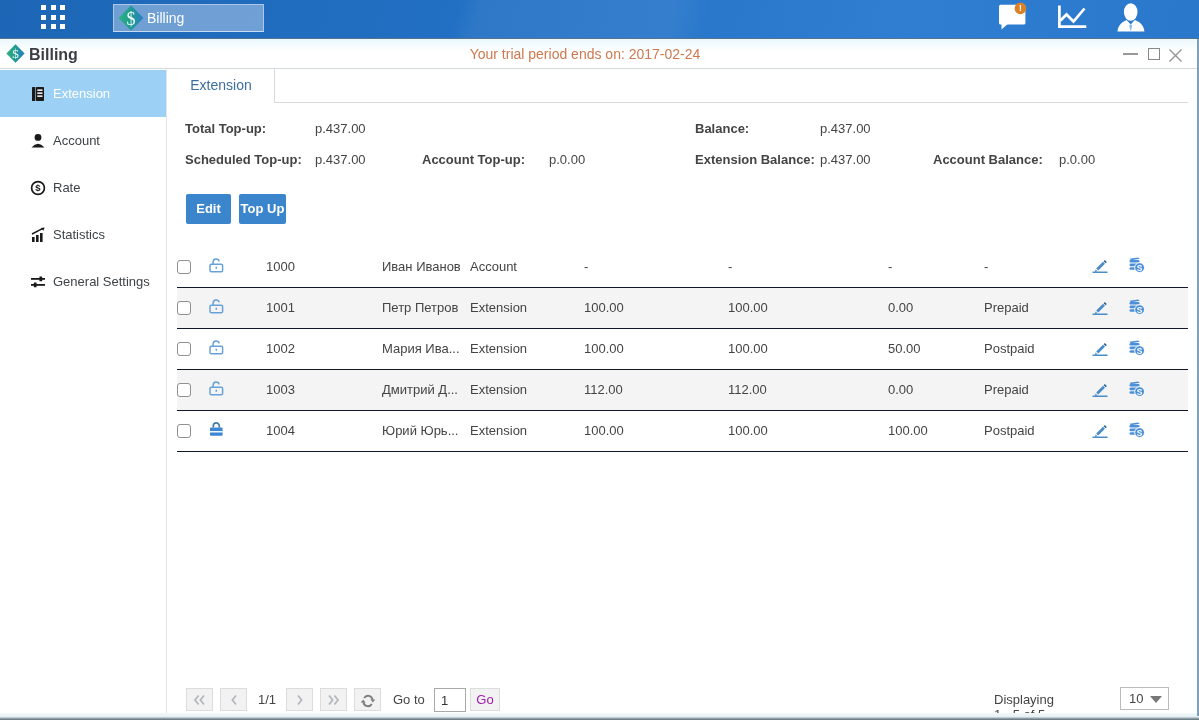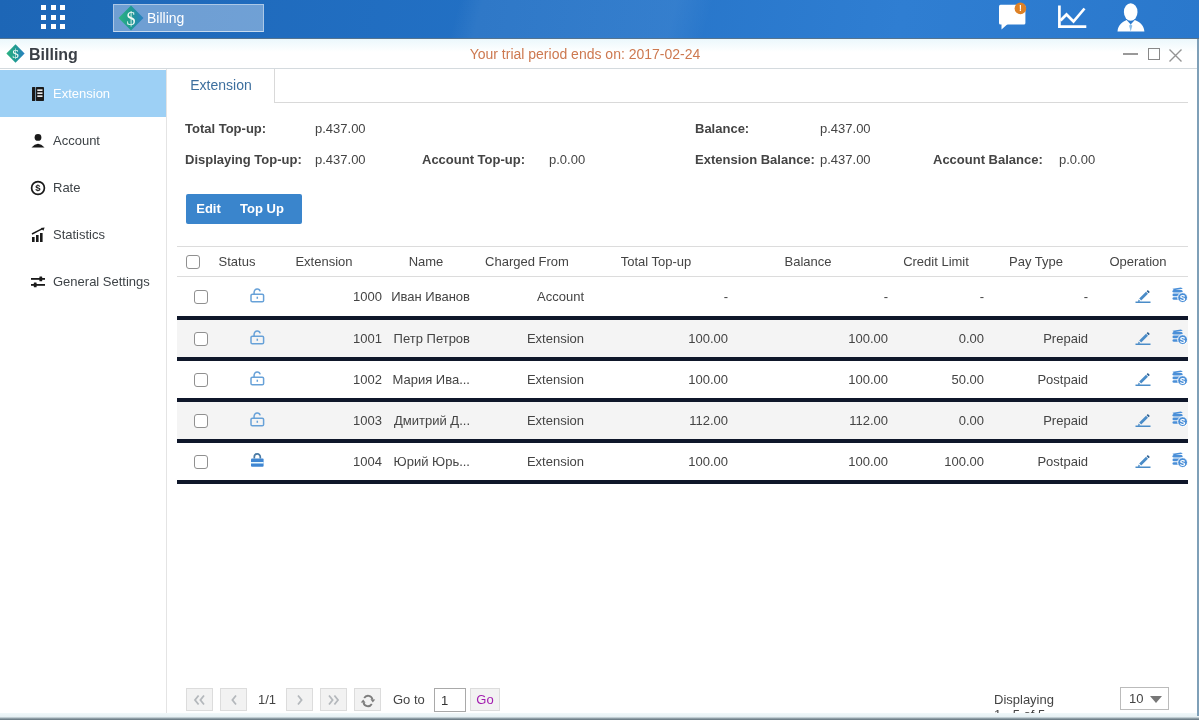--- a/index.html
+++ b/index.html
@@ -40,21 +40,21 @@
 .lbl { position:absolute; font-size:13px; font-weight:bold; color:#444; }
 .val { position:absolute; font-size:13px; color:#444; }
 
 .btn { position:absolute; top:125px; height:30px; background:#3a85cc; color:#fff; font-size:13px; font-weight:bold;
   text-align:center; line-height:30px; border-radius:2px; }
 
 
 #tbl { position:absolute; left:9px; top:177px; width:1011px; border-collapse:collapse; table-layout:fixed;
   font-size:13px; color:#444; }
 #tbl th { font-weight:normal; height:30px; border-top:1px solid #dcdcdc; border-bottom:1px solid #dcdcdc; text-align:center; }
-#tbl td { height:41px; border-bottom:4px solid #0f172a; text-align:right; white-space:nowrap; overflow:hidden; }
+#tbl td { height:41px; border-bottom:1px solid #0f172a; text-align:left; white-space:nowrap; overflow:hidden; }
 #tbl tr.alt td { background:#f4f4f4; }
 .cbx { display:inline-block; width:14px; height:14px; border:1.5px solid #909090; border-radius:3px; background:#fff; vertical-align:middle; }
 
 
 #pager { position:absolute; left:0; top:619px; height:26px; width:854px; height:26px; font-size:13px; color:#555; }
 .pbtn { position:absolute; top:0; width:27px; height:23px; background:#f2f2f2; border:1px solid #dcdcdc;
   color:#b5b5b5; text-align:center; line-height:22px; font-size:15px; }
 .ptxt { position:absolute; top:4px; }
 #goinput { position:absolute; left:266px; top:0; width:32px; height:24px; border:1px solid #a9a9a9;
   font-size:13px; text-align:left; padding-left:6px; line-height:22px; color:#333; background:#fff; }
@@ -171,58 +171,46 @@
   <div id="tabbar">
       <div class="rest"></div>
       <div class="tab">Extension</div>
     </div>
 
   <div class="lbl" style="left:17px;top:52px">Total Top-up:</div>
   <div class="val" style="left:147px;top:52px">p.437.00</div>
   <div class="lbl" style="left:527px;top:52px">Balance:</div>
   <div class="val" style="left:652px;top:52px">p.437.00</div>
 
-  <div class="lbl" style="left:17px;top:83px">Displaying Top-up:</div>
+  <div class="lbl" style="left:17px;top:83px">Scheduled Top-up:</div>
   <div class="val" style="left:147px;top:83px">p.437.00</div>
   <div class="lbl" style="left:254px;top:83px">Account Top-up:</div>
   <div class="val" style="left:381px;top:83px">p.0.00</div>
   <div class="lbl" style="left:527px;top:83px">Extension Balance:</div>
   <div class="val" style="left:652px;top:83px">p.437.00</div>
   <div class="lbl" style="left:765px;top:83px">Account Balance:</div>
   <div class="val" style="left:891px;top:83px">p.0.00</div>
 
   <div class="btn" style="left:18px;width:45px">Edit</div>
-  <div class="btn" style="left:54px;width:80px">Top Up</div>
+  <div class="btn" style="left:71px;width:47px">Top Up</div>
 
   <table id="tbl">
     <colgroup>
       <col style="width:31px">
         <col style="width:58px">
         <col style="width:116px">
         <col style="width:88px">
       <col style="width:114px">
         <col style="width:144px">
         <col style="width:160px">
         <col style="width:96px">
       <col style="width:104px">
         <col style="width:100px">
     </colgroup>
     <tbody>
-        <tr>
-      <th><span class="cbx"></span></th>
-          <th>Status</th>
-          <th>Extension</th>
-          <th>Name</th>
-          <th>Charged From</th>
-      <th>Total Top-up</th>
-          <th>Balance</th>
-          <th>Credit Limit</th>
-          <th>Pay Type</th>
-          <th>Operation</th>
-    </tr>
     <tr>
       <td><span class="cbx"></span></td>
       <td><svg width="17" height="16" viewBox="0 0 17 16">
               <rect x="2" y="7.2" width="12.6" height="7.6" rx="1.4" fill="none" stroke="#67a1d8" stroke-width="1.5"></rect>
               <path d="M5.1 7.2 V5 a3.1 3.1 0 0 1 6.1 -0.6" fill="none" stroke="#67a1d8" stroke-width="1.5"></path>
               <line x1="8.3" y1="9.7" x2="8.3" y2="11.8" stroke="#67a1d8" stroke-width="1.5"></line>
             </svg></td>
       <td>1000</td>
           <td>Иван Иванов</td>
           <td>Account</td>

